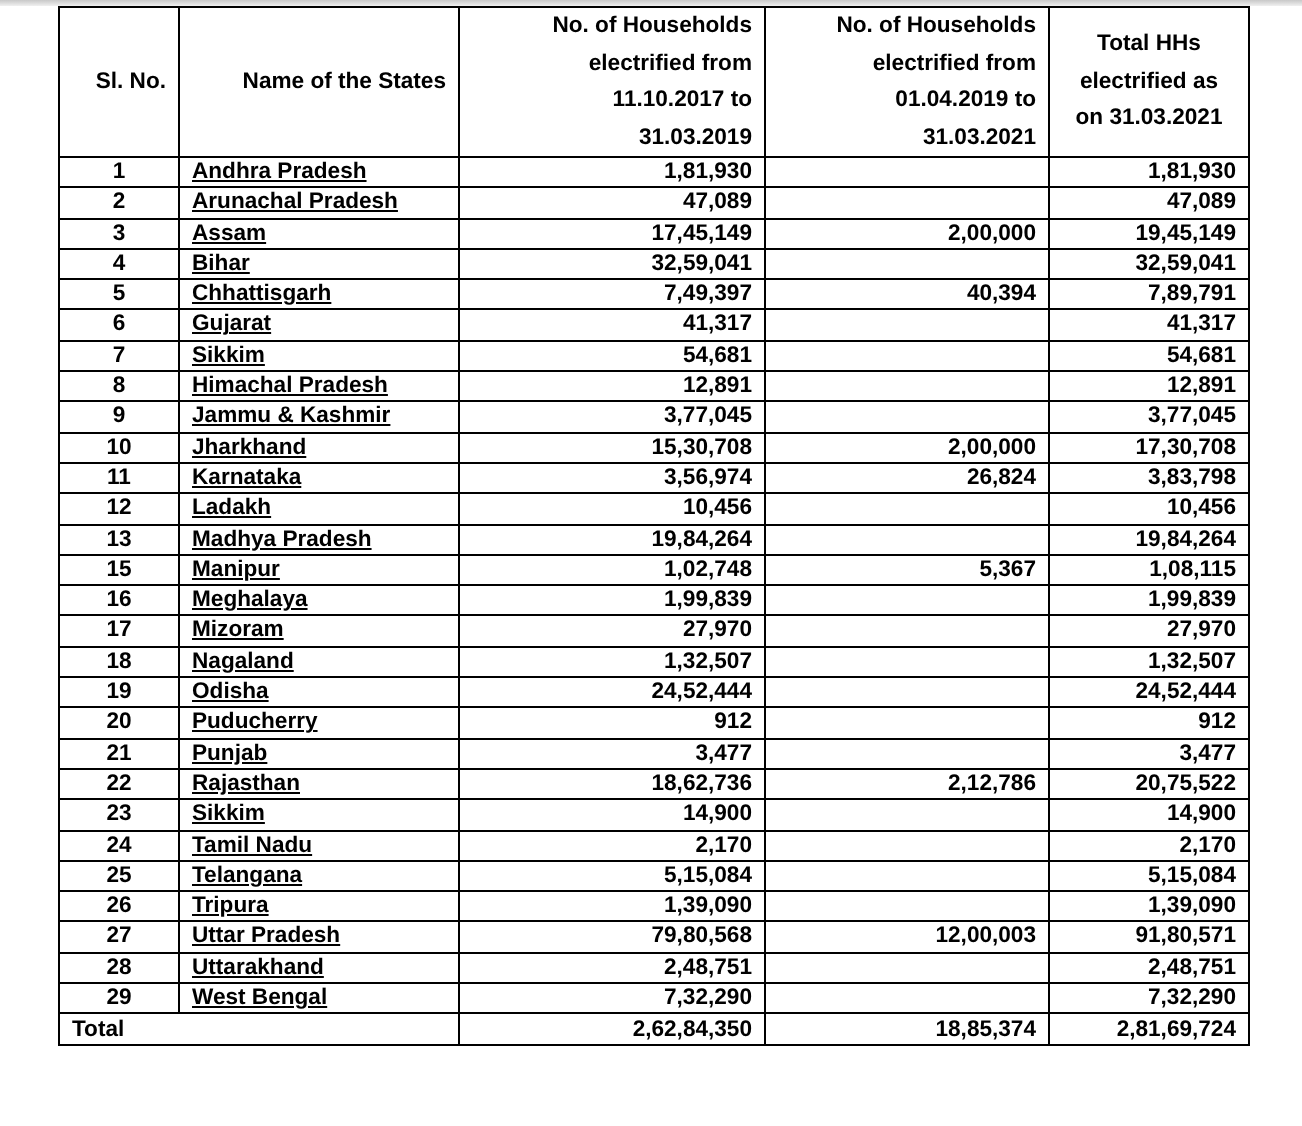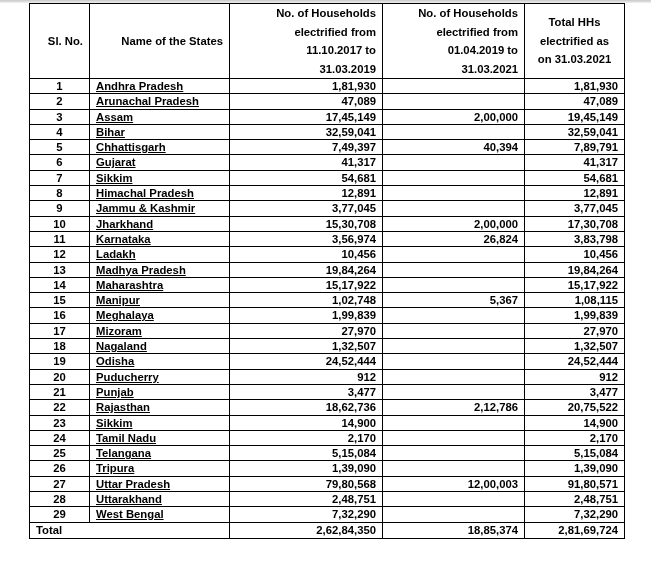--- a/index.html
+++ b/index.html
@@ -172,27 +172,20 @@
         <td class="num">10,456</td>
       </tr>
       <tr>
         <td class="sl">13</td>
         <td class="name">Madhya Pradesh</td>
         <td class="num">19,84,264</td>
         <td class="num"></td>
         <td class="num">19,84,264</td>
       </tr>
       <tr>
-        <td class="sl">14</td>
-        <td class="name">Maharashtra</td>
-        <td class="num">15,17,922</td>
-        <td class="num"></td>
-        <td class="num">15,17,922</td>
-      </tr>
-      <tr>
         <td class="sl">15</td>
         <td class="name">Manipur</td>
         <td class="num">1,02,748</td>
         <td class="num">5,367</td>
         <td class="num">1,08,115</td>
       </tr>
       <tr>
         <td class="sl">16</td>
         <td class="name">Meghalaya</td>
         <td class="num">1,99,839</td>

